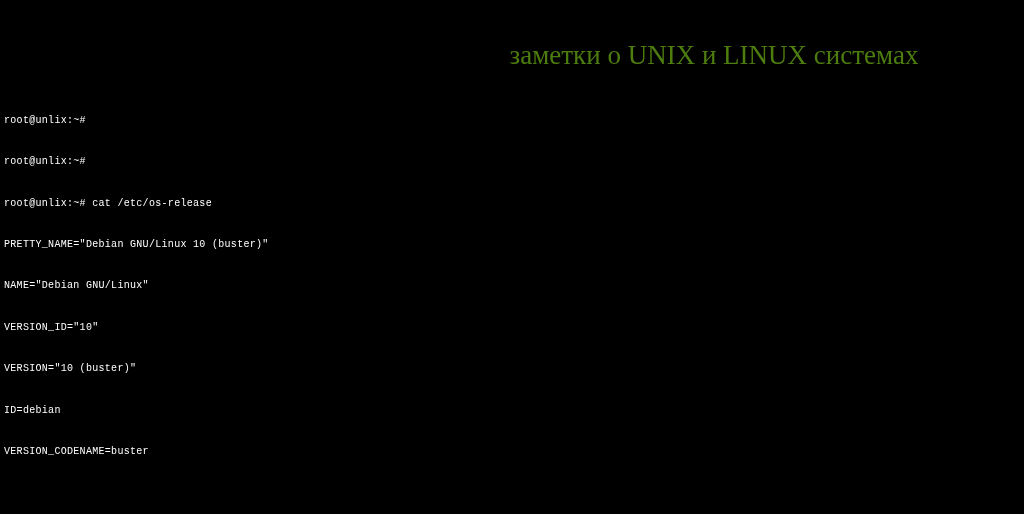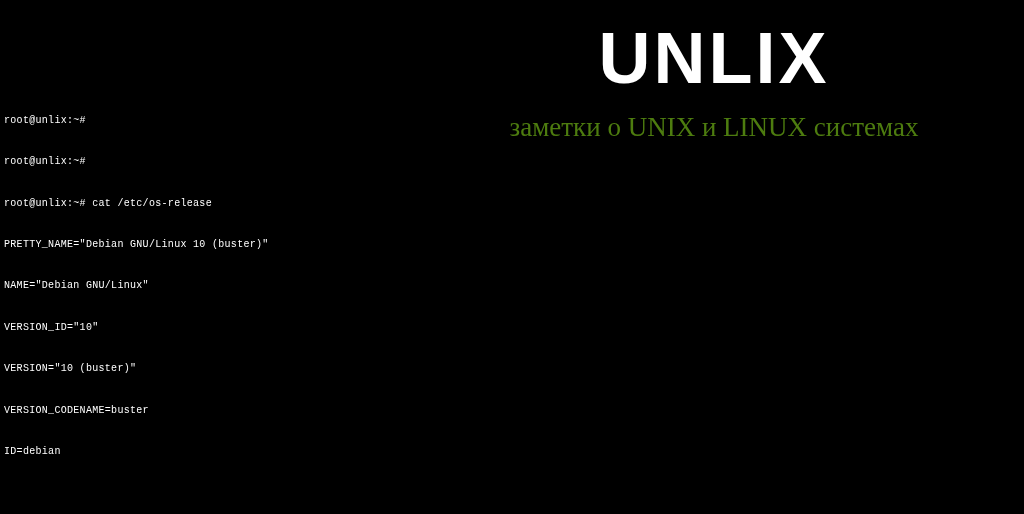--- a/index.html
+++ b/index.html
@@ -48,34 +48,33 @@
     font-size: 27px;
     color: #4d7c0f;
     margin-top: 18px;
     text-shadow: 0 0 4px rgba(0,0,0,0.6);
   }
 </style>
 </head>
 <body>
 
 <div class="brand">
-  <div class="brand-title">UNLIX</div>
   <div class="brand-sub">заметки о UNIX и LINUX системах</div>
 </div>
 
 <div class="terminal">
   <div class="terminal-line">root@unlix:~#</div>
   <div class="terminal-line">root@unlix:~#</div>
   <div class="terminal-line">root@unlix:~# cat /etc/os-release</div>
   <div class="terminal-line">PRETTY_NAME="Debian GNU/Linux 10 (buster)"</div>
   <div class="terminal-line">NAME="Debian GNU/Linux"</div>
   <div class="terminal-line">VERSION_ID="10"</div>
   <div class="terminal-line">VERSION="10 (buster)"</div>
+  <div class="terminal-line">ID=debian</div>
   <div class="terminal-line">VERSION_CODENAME=buster</div>
-  <div class="terminal-line">ID=debian</div>
   
   
   
   
   
   
   
   
   
   

